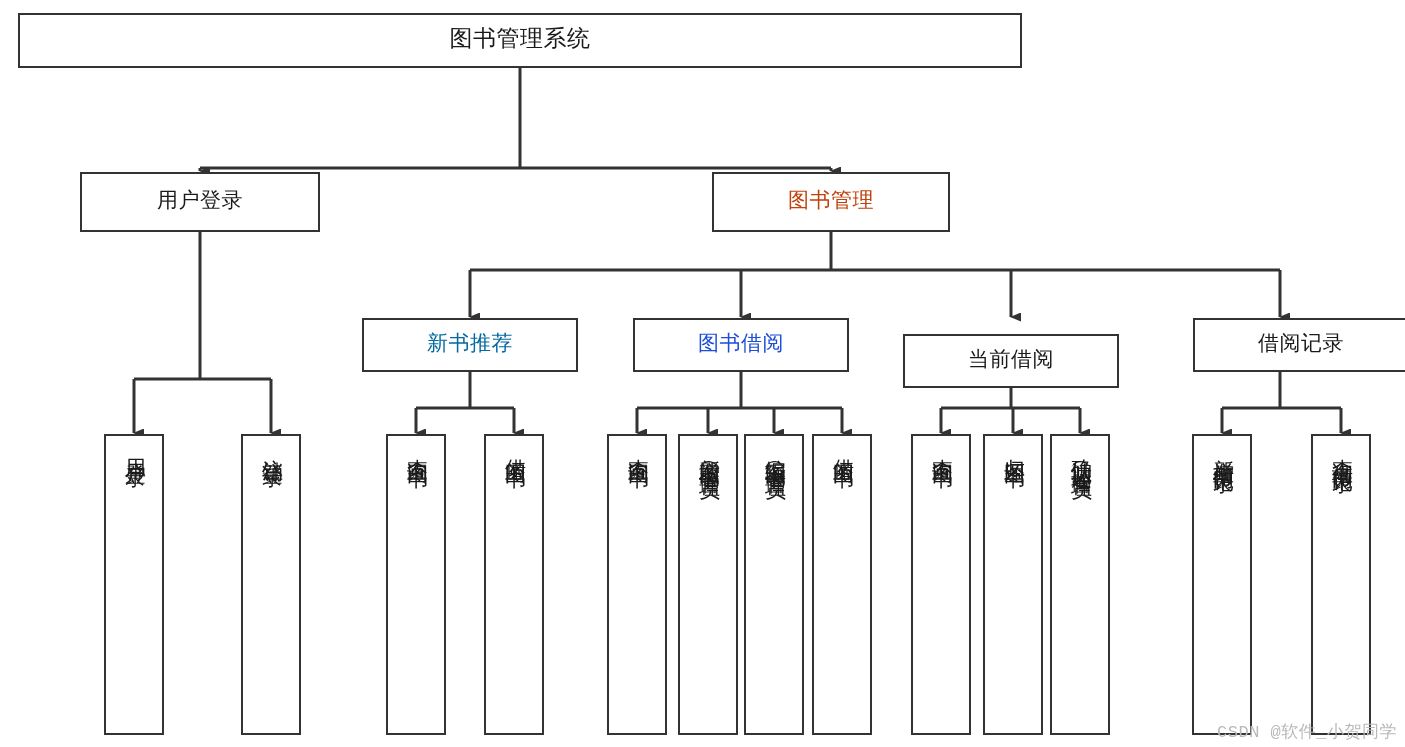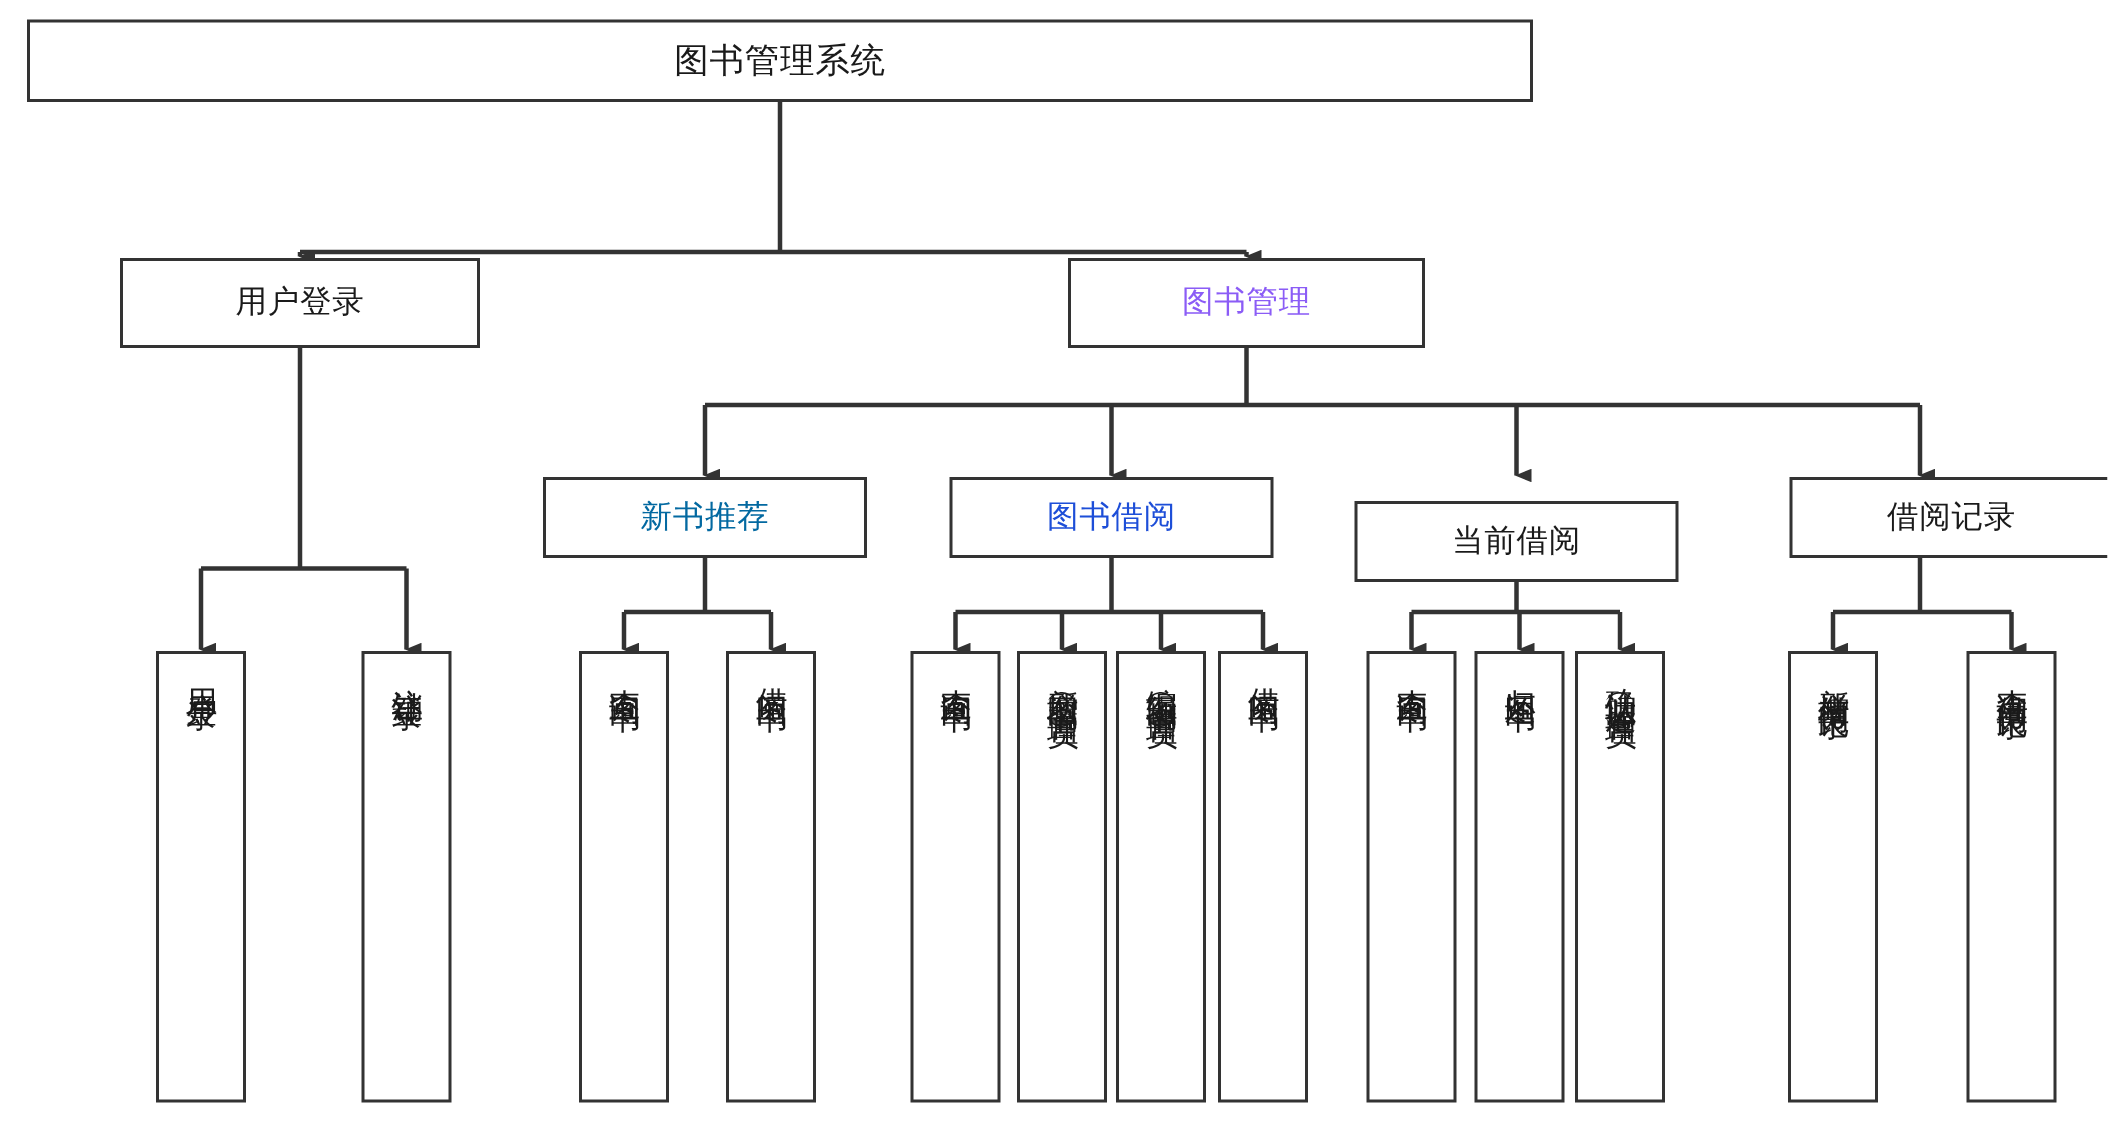--- a/index.html
+++ b/index.html
@@ -5,21 +5,21 @@
   html, body {
     margin: 0;
     padding: 0;
     background: #ffffff;
   }
   #diagram-root {
     position: relative;
     width: 1405px;
     height: 747px;
     background: #ffffff;
-    font-family: Liberation Sans, sans-serif;
+    font-family: Liberation Mono, monospace;
     overflow: hidden;
   }
   #connector-layer {
     position: absolute;
     left: 0;
     top: 0;
     width: 1405px;
     height: 747px;
     pointer-events: none;
   }
@@ -113,21 +113,21 @@
         <line x1="1341" y1="408" x2="1341" y2="433" stroke="#333333" stroke-width="3" marker-end="url(#arrowhead)"></line>
       </g>
   </svg>
   <div id="node-layer">
       <div class="node horizontal" id="root-node" style="left: 18px; top: 13px; width: 1004px; height: 55px; border-color: rgb(51, 51, 51); background: rgb(255, 255, 255); color: rgb(26, 26, 26);">
         <span class="node-label">图书管理系统</span>
       </div>
       <div class="node horizontal" id="node-user-login" style="left: 80px; top: 172px; width: 240px; height: 60px; border-color: rgb(51, 51, 51); background: rgb(255, 255, 255); color: rgb(26, 26, 26);">
         <span class="node-label">用户登录</span>
       </div>
-      <div class="node horizontal" id="node-book-manage" style="left: 712px; top: 172px; width: 238px; height: 60px; border-color: rgb(51, 51, 51); background: rgb(255, 255, 255); color: #8b5cf6;">
+      <div class="node horizontal" id="node-book-manage" style="left: 712px; top: 172px; width: 238px; height: 60px; border-color: rgb(51, 51, 51); background: rgb(255, 255, 255); color: #c2410c;">
         <span class="node-label">图书管理</span>
       </div>
       <div class="node horizontal" id="node-new-book-recommend" style="left: 362px; top: 318px; width: 216px; height: 54px; border-color: rgb(51, 51, 51); background: rgb(255, 255, 255); color: #0369a1;">
         <span class="node-label">新书推荐</span>
       </div>
       <div class="node horizontal" id="node-book-borrow" style="left: 633px; top: 318px; width: 216px; height: 54px; border-color: rgb(51, 51, 51); background: rgb(255, 255, 255); color: #1d4ed8;">
         <span class="node-label">图书借阅</span>
       </div>
       <div class="node horizontal" id="node-current-borrow" style="left: 903px; top: 318px; width: 216px; height: 54px; border-color: rgb(51, 51, 51); background: rgb(255, 255, 255); color: rgb(26, 26, 26); margin-top: 16px;">
         <span class="node-label">当前借阅</span>
@@ -168,13 +168,14 @@
       <div class="node vertical" id="node-leaf-confirm-return" style="left: 1050px; top: 434px; width: 60px; height: 301px; border-color: rgb(51, 51, 51); background: rgb(255, 255, 255); color: rgb(26, 26, 26);">
         <span class="node-label">确认归还（管理员）</span>
       </div>
       <div class="node vertical" id="node-leaf-add-borrow-record" style="left: 1192px; top: 434px; width: 60px; height: 301px; border-color: rgb(51, 51, 51); background: rgb(255, 255, 255); color: rgb(26, 26, 26);">
         <span class="node-label">新增借阅记录</span>
       </div>
       <div class="node vertical" id="node-leaf-query-borrow-record" style="left: 1311px; top: 434px; width: 60px; height: 301px; border-color: rgb(51, 51, 51); background: rgb(255, 255, 255); color: rgb(26, 26, 26);">
         <span class="node-label">查询借阅记录</span>
       </div>
     </div>
+  <div id="watermark">CSDN @软件_小贺同学</div>
 </div>
 
 </body></html>

